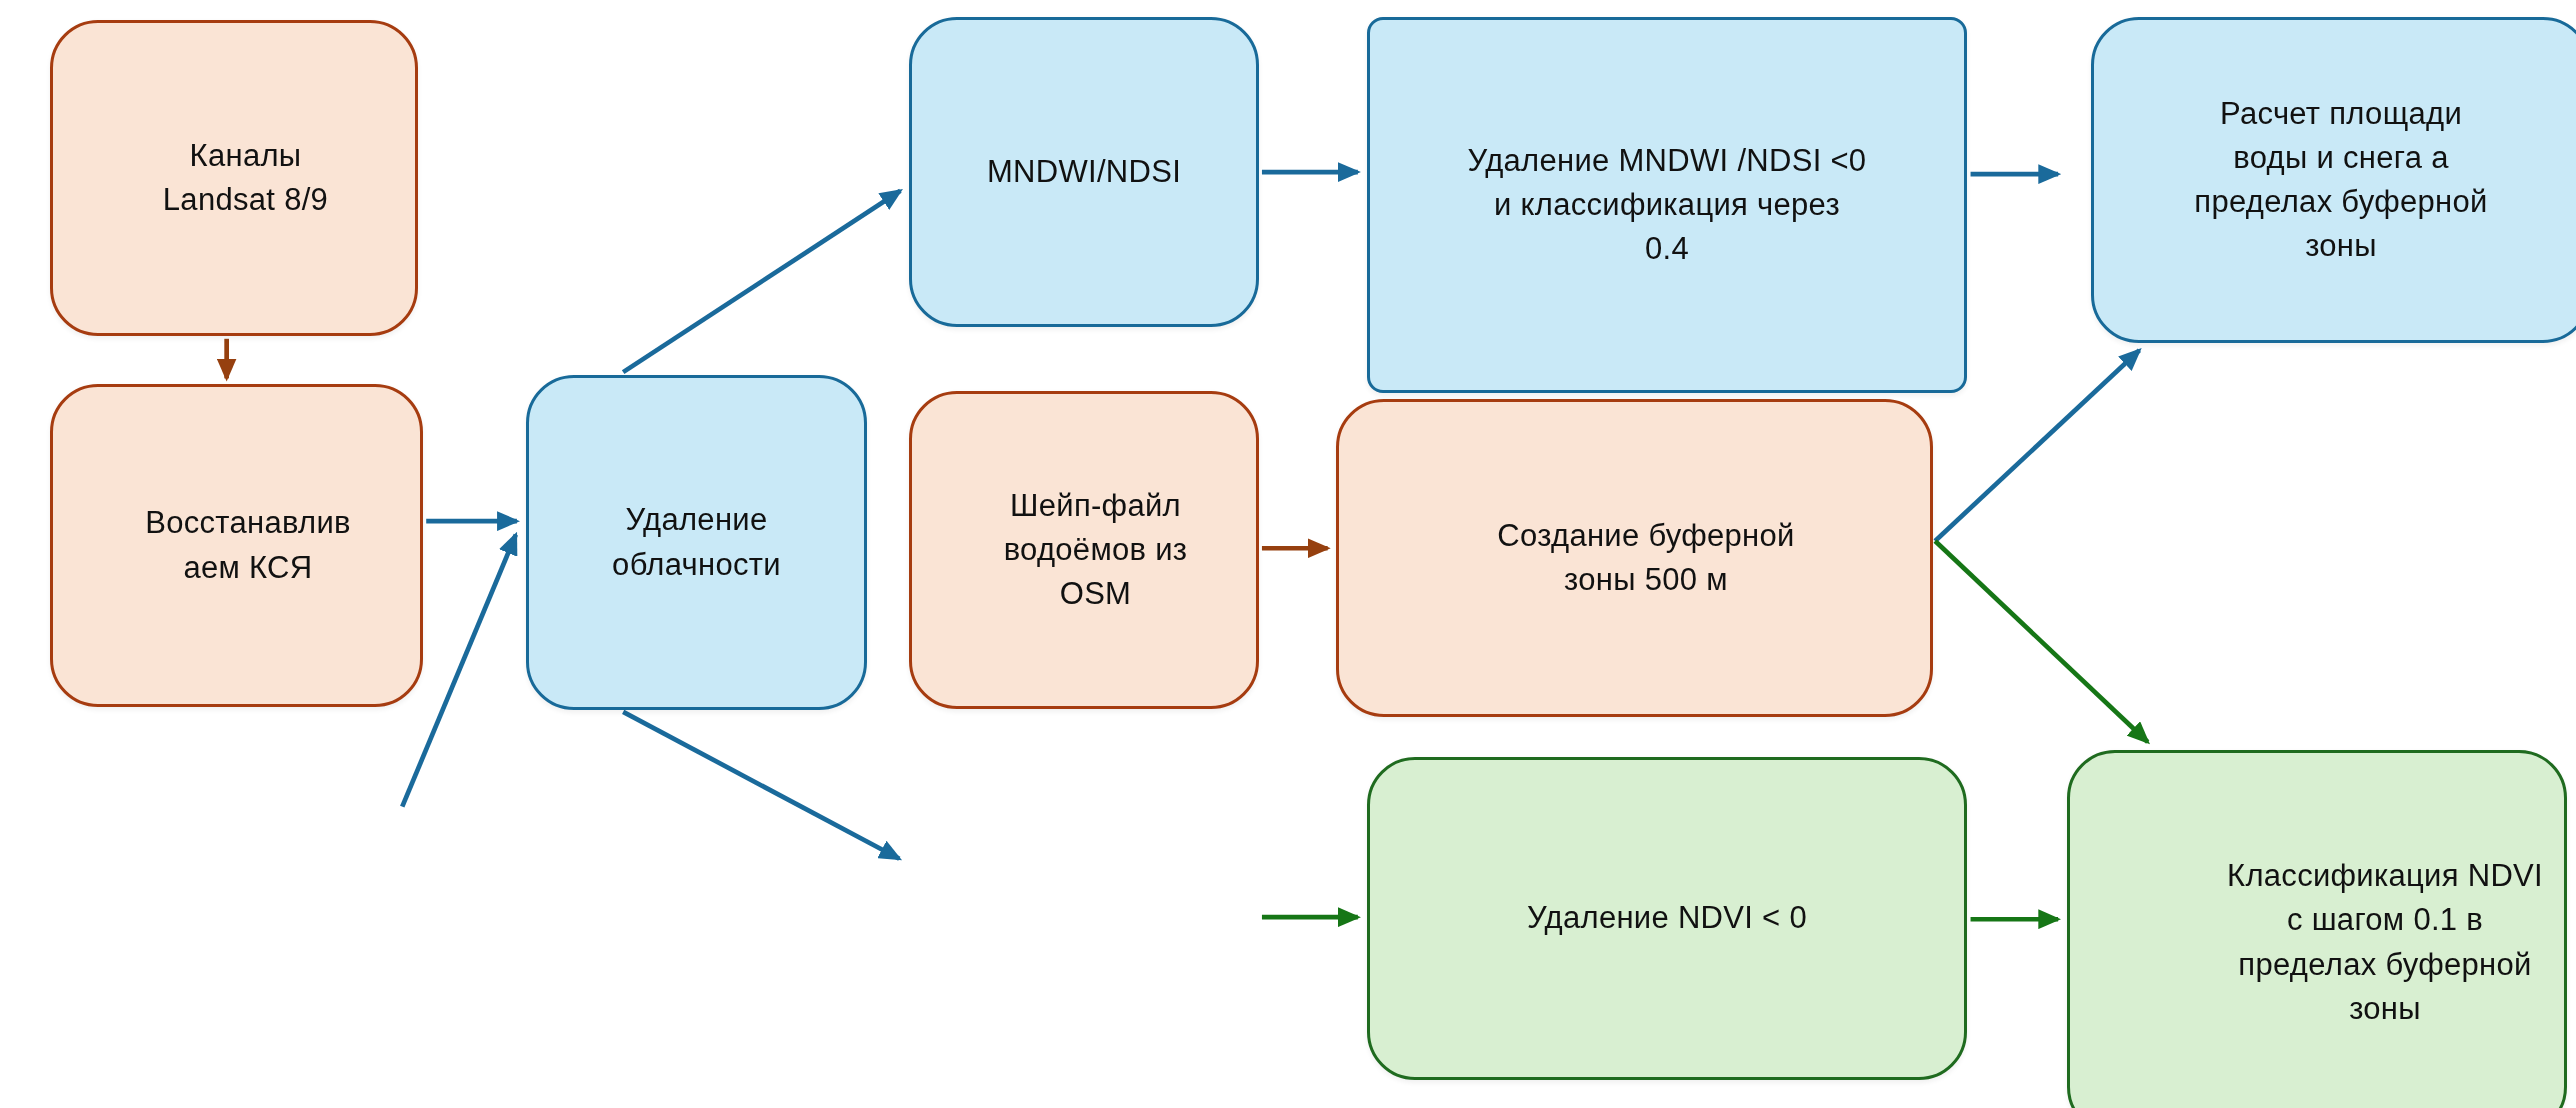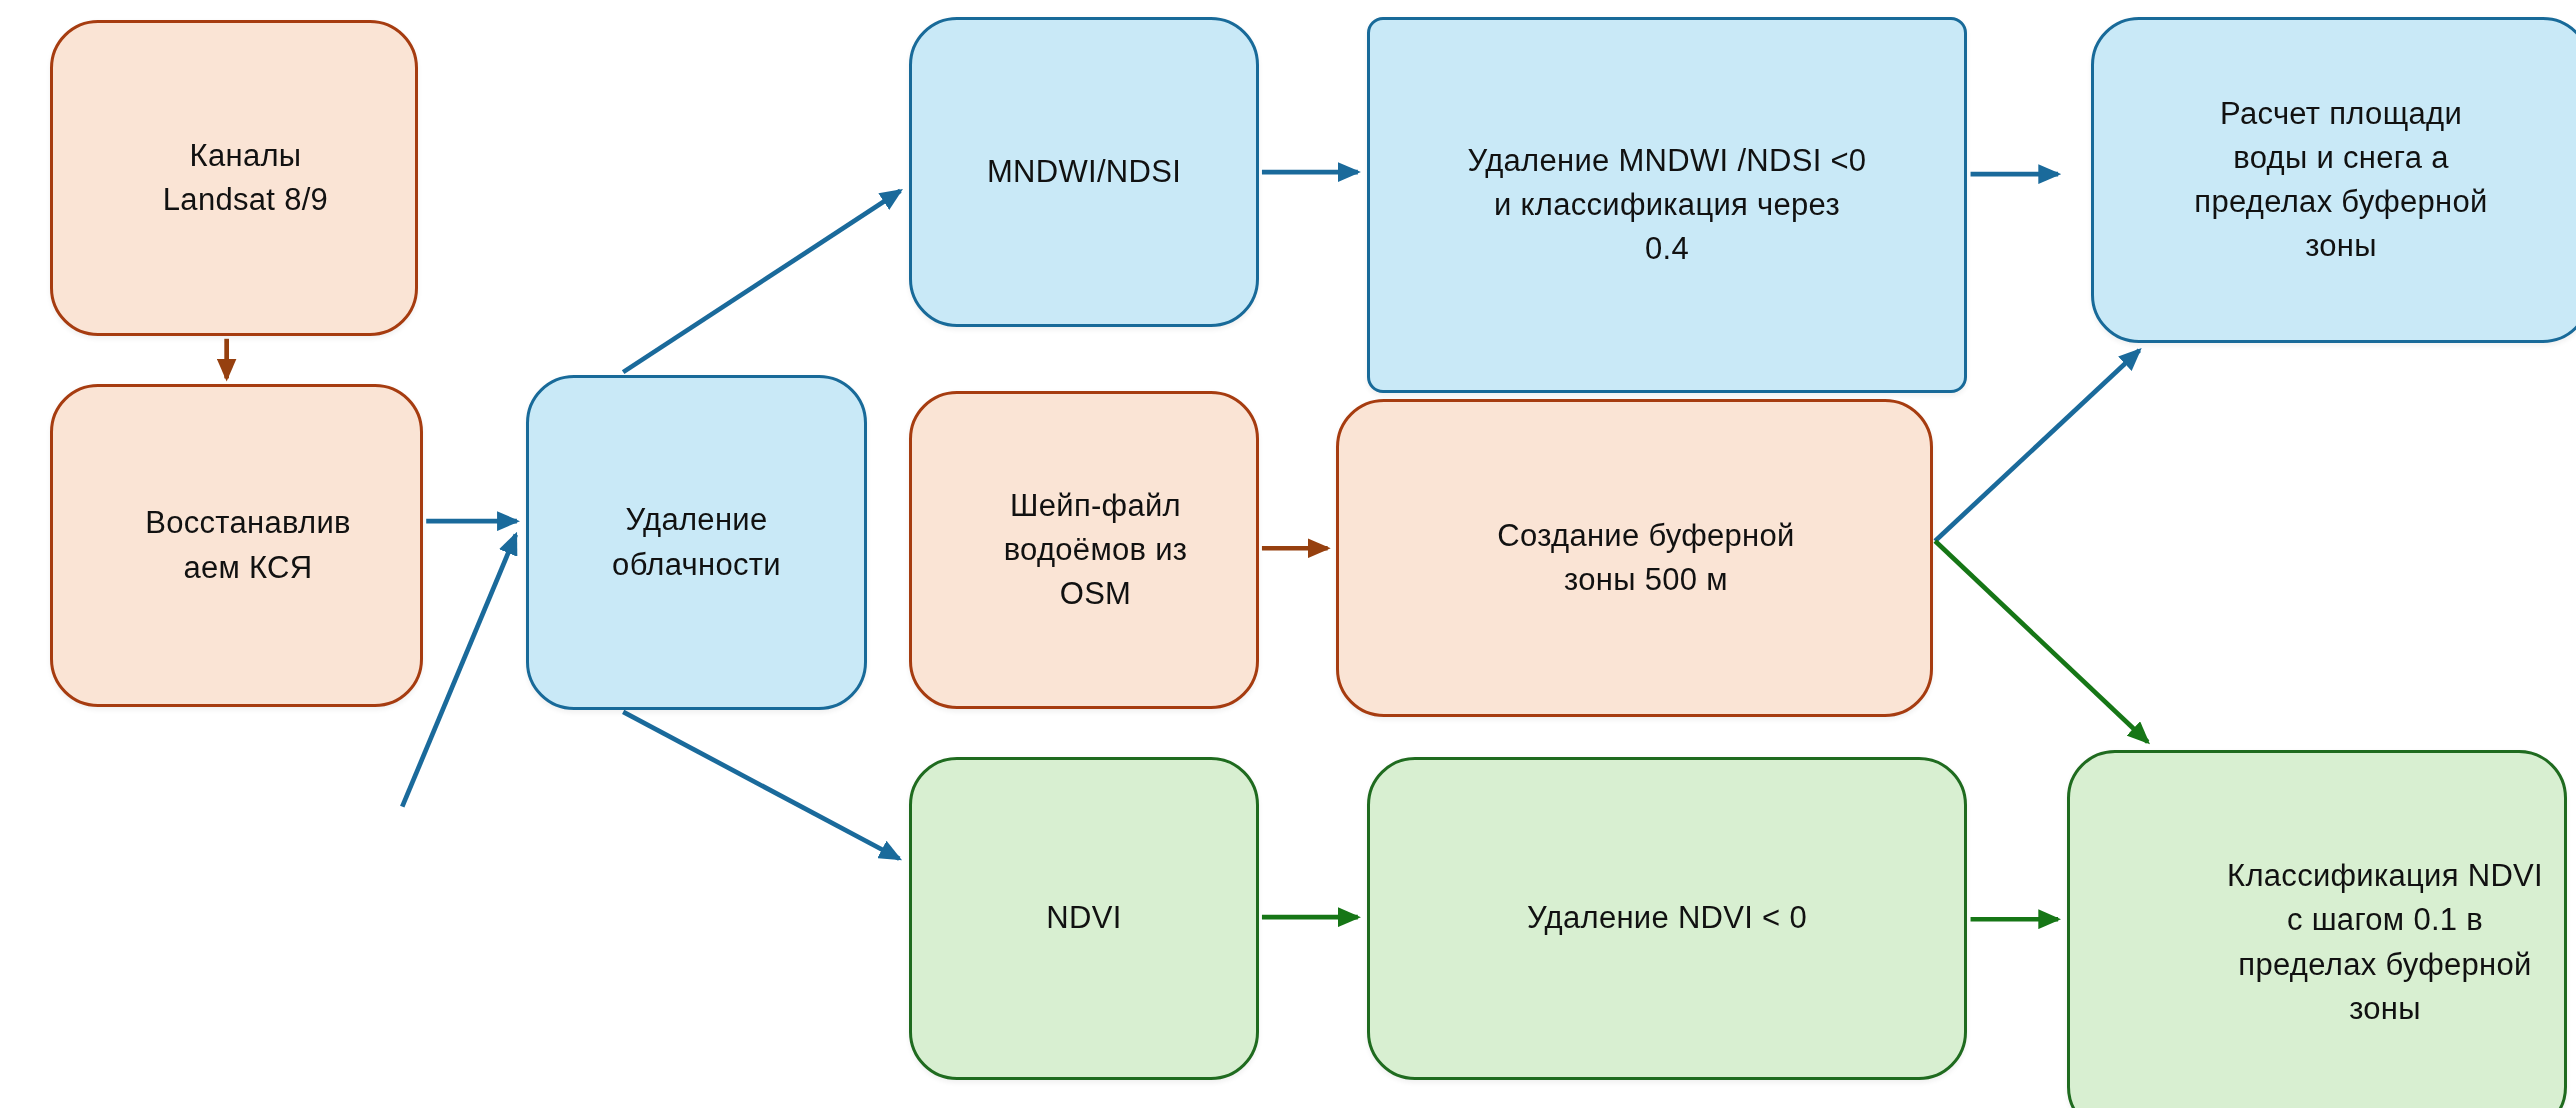--- a/index.html
+++ b/index.html
@@ -124,23 +124,20 @@
     <span class="label">Шейп-файл
 водоёмов из
 OSM</span>
   </div>
 
   <div class="node salmon" style="left:1336px; top:391px;  width:597px; height:318px;margin-top:8px;">
     <span class="label">Создание буферной
 зоны 500 м</span>
   </div>
 
-  <div class="node green" style="left:909px; top:757px; width:350px;  height:323px;">
-    <span class="label">NDVI</span>
-  </div>
 
   <div class="node green" style="left:1367px; top:757px; width:600px; height:323px;">
     <span class="label">Удаление NDVI &lt; 0</span>
   </div>
 
   <div class="node green" style="left:2067px; top:750px; width:500px;  height:385px;justify-content:flex-end;">
     <span class="label">Классификация NDVI
 с шагом 0.1 в
 пределах буферной
 зоны</span>

